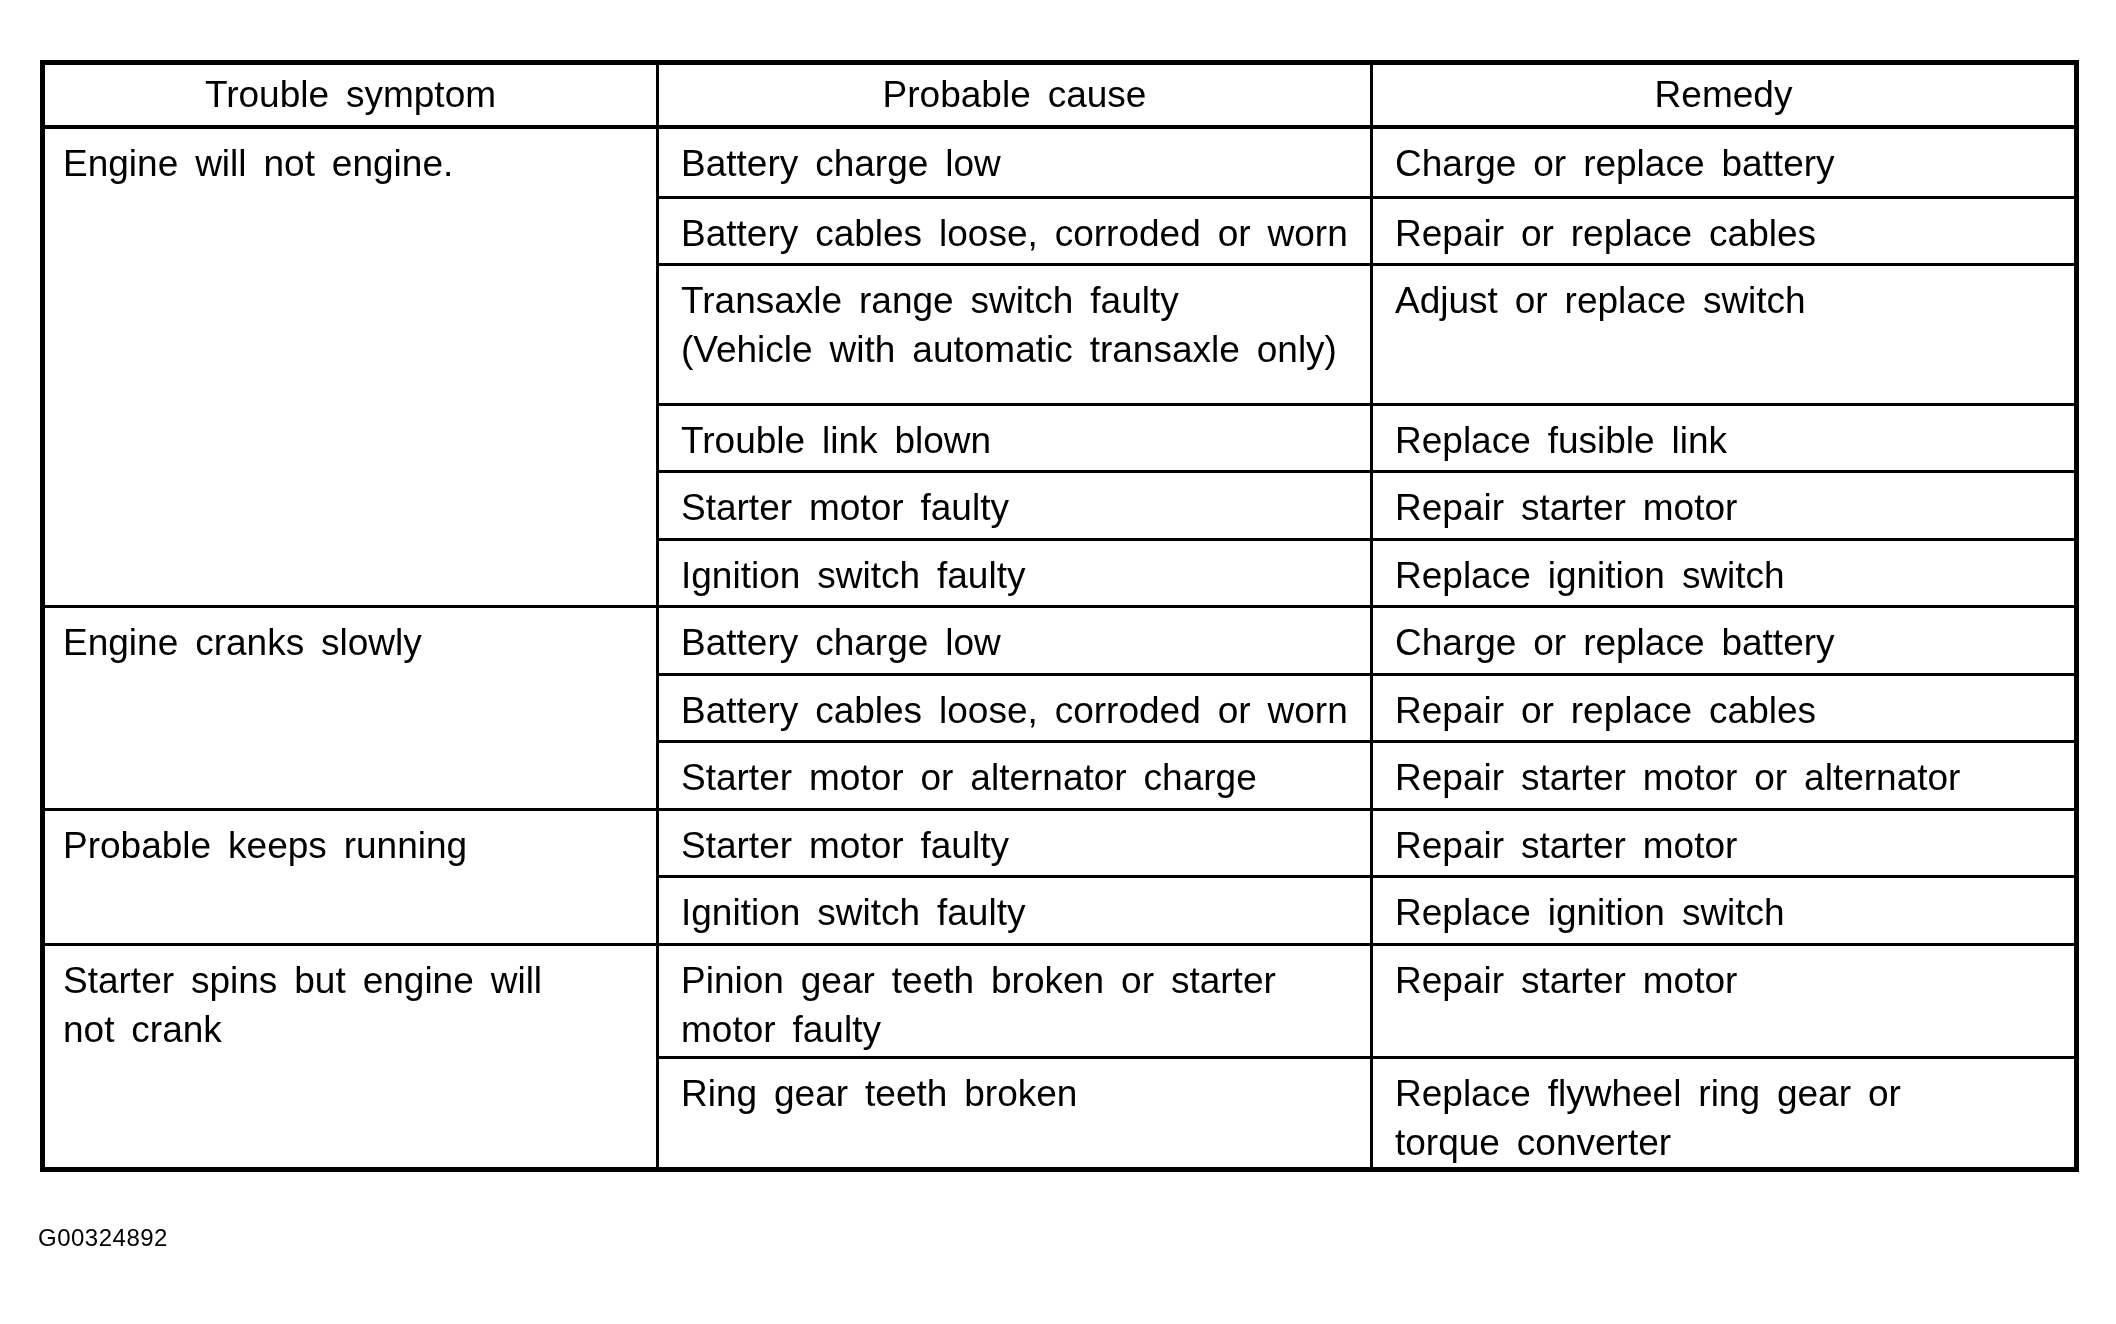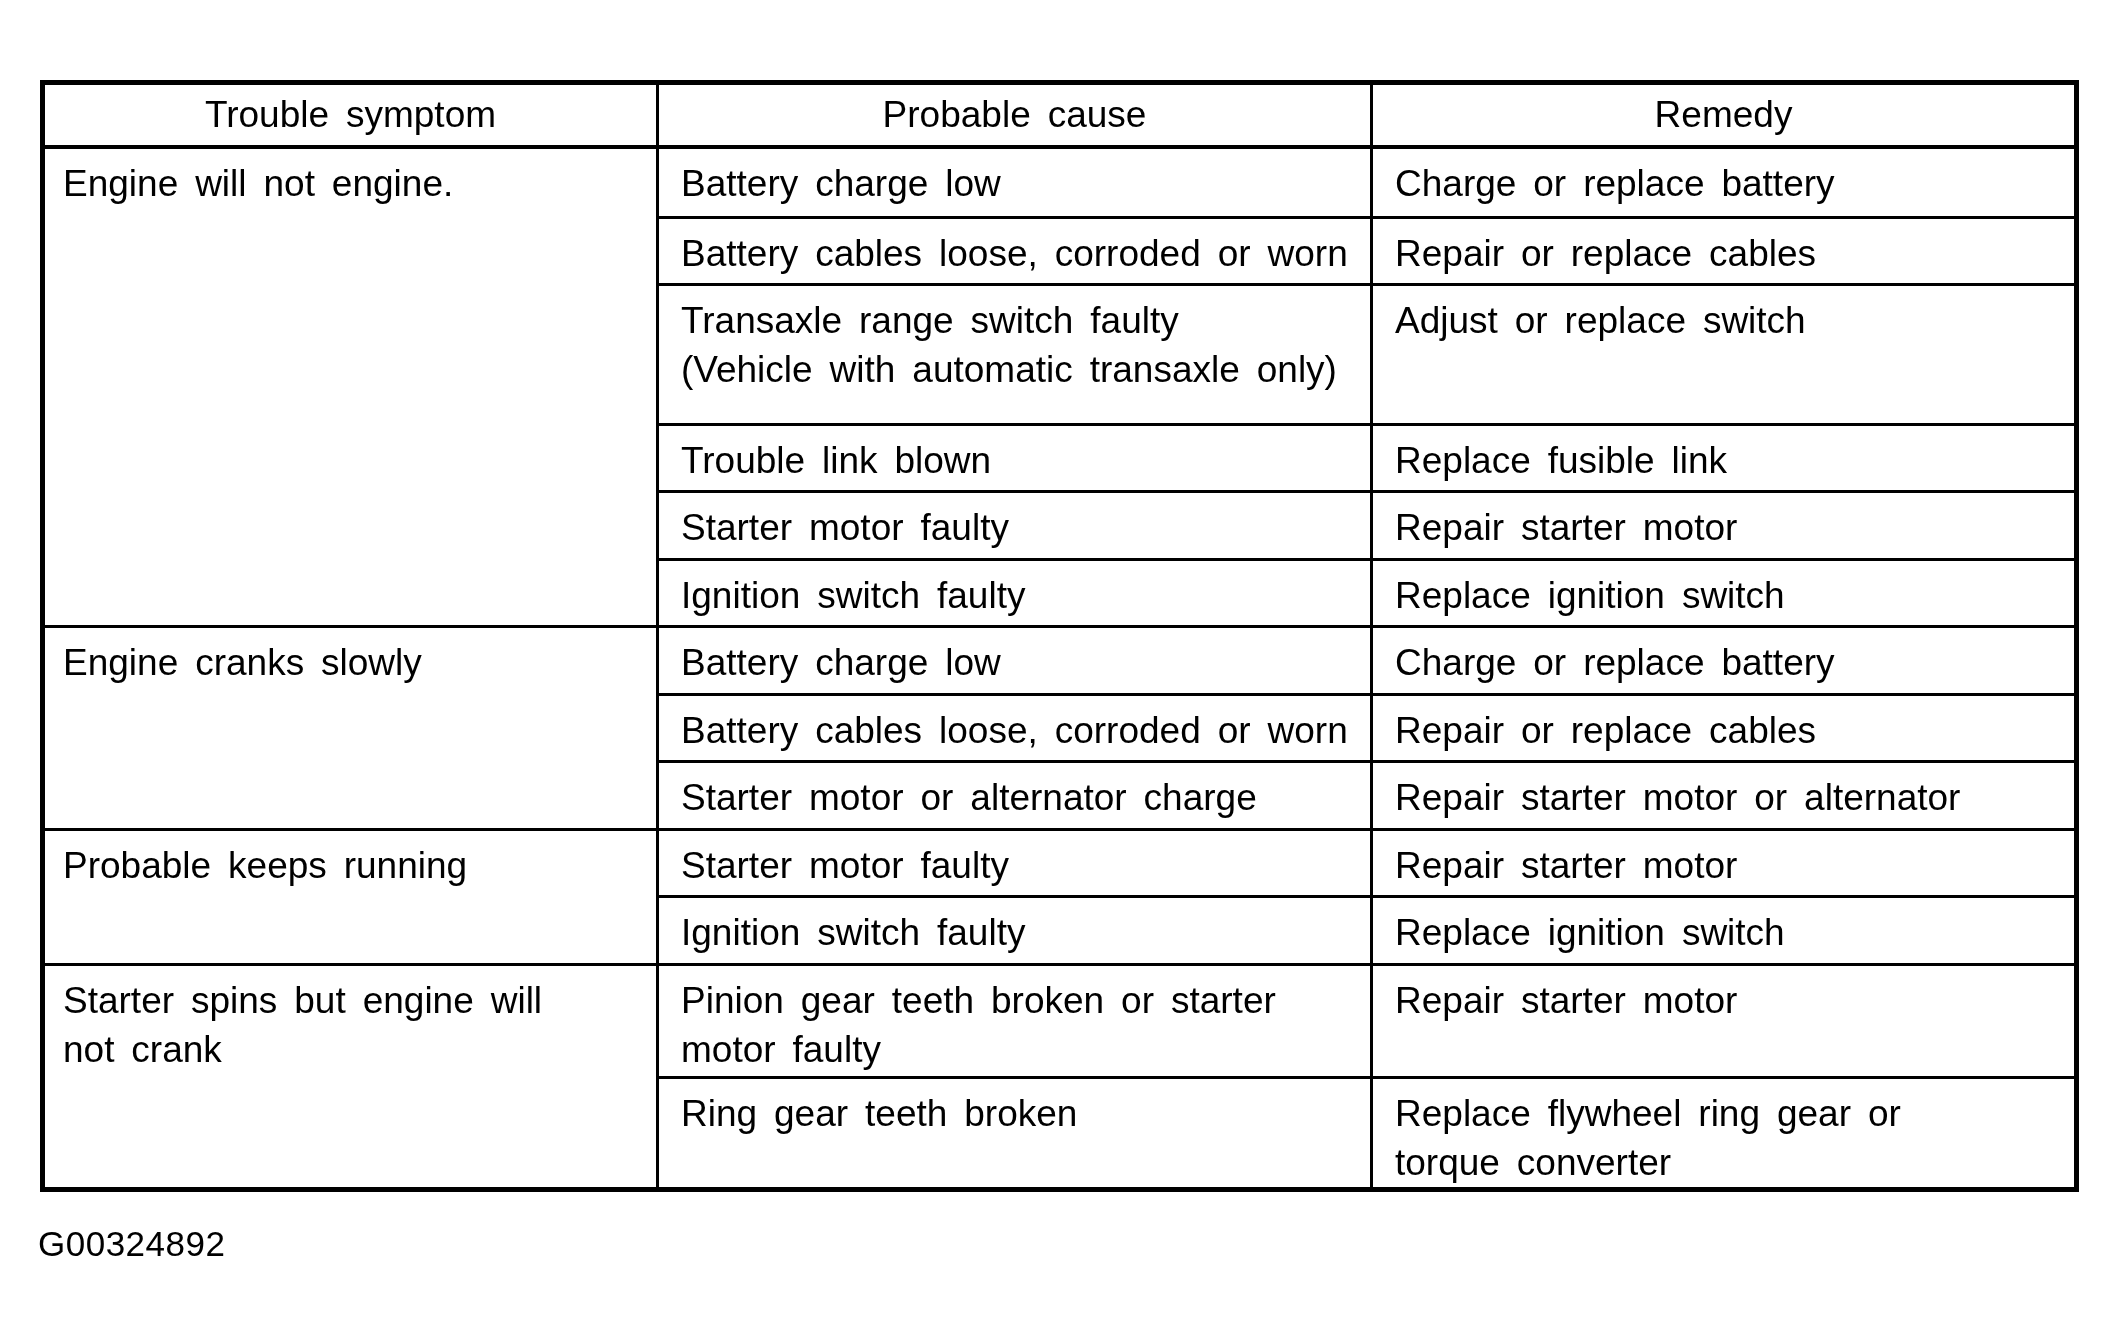--- a/index.html
+++ b/index.html
@@ -12,21 +12,21 @@
     width: 2116px;
     height: 1324px;
     background: #ffffff;
     font-family: "Liberation Sans", sans-serif;
     color: #000000;
     overflow: hidden;
   }
   table.trouble-table {
     position: absolute;
     left: 40px;
-    top: 80px;
+    top: 60px;
     width: 2034px;
     border-collapse: collapse;
     table-layout: fixed;
     border: 5px solid #000000;
   }
   col.c1 { width: 615px; }
   col.c2 { width: 714px; }
   col.c3 { width: 705px; }
 
   th, td {
@@ -59,21 +59,21 @@
   tr.h67  { height: 67px; }
   tr.h68  { height: 68px; }
   tr.h115 { height: 140px; }
   tr.h113 { height: 113px; }
   tr.h109 { height: 109px; }
 
   .figure-id {
     position: absolute;
     left: 38px;
     top: 1224px;
-    font-size: 35px;
+    font-size: 24px;
     letter-spacing: 0.5px;
     color: #000000;
   }
 </style>
 </head>
 <body>
 
 <div class="page">
 
   <table class="trouble-table">

